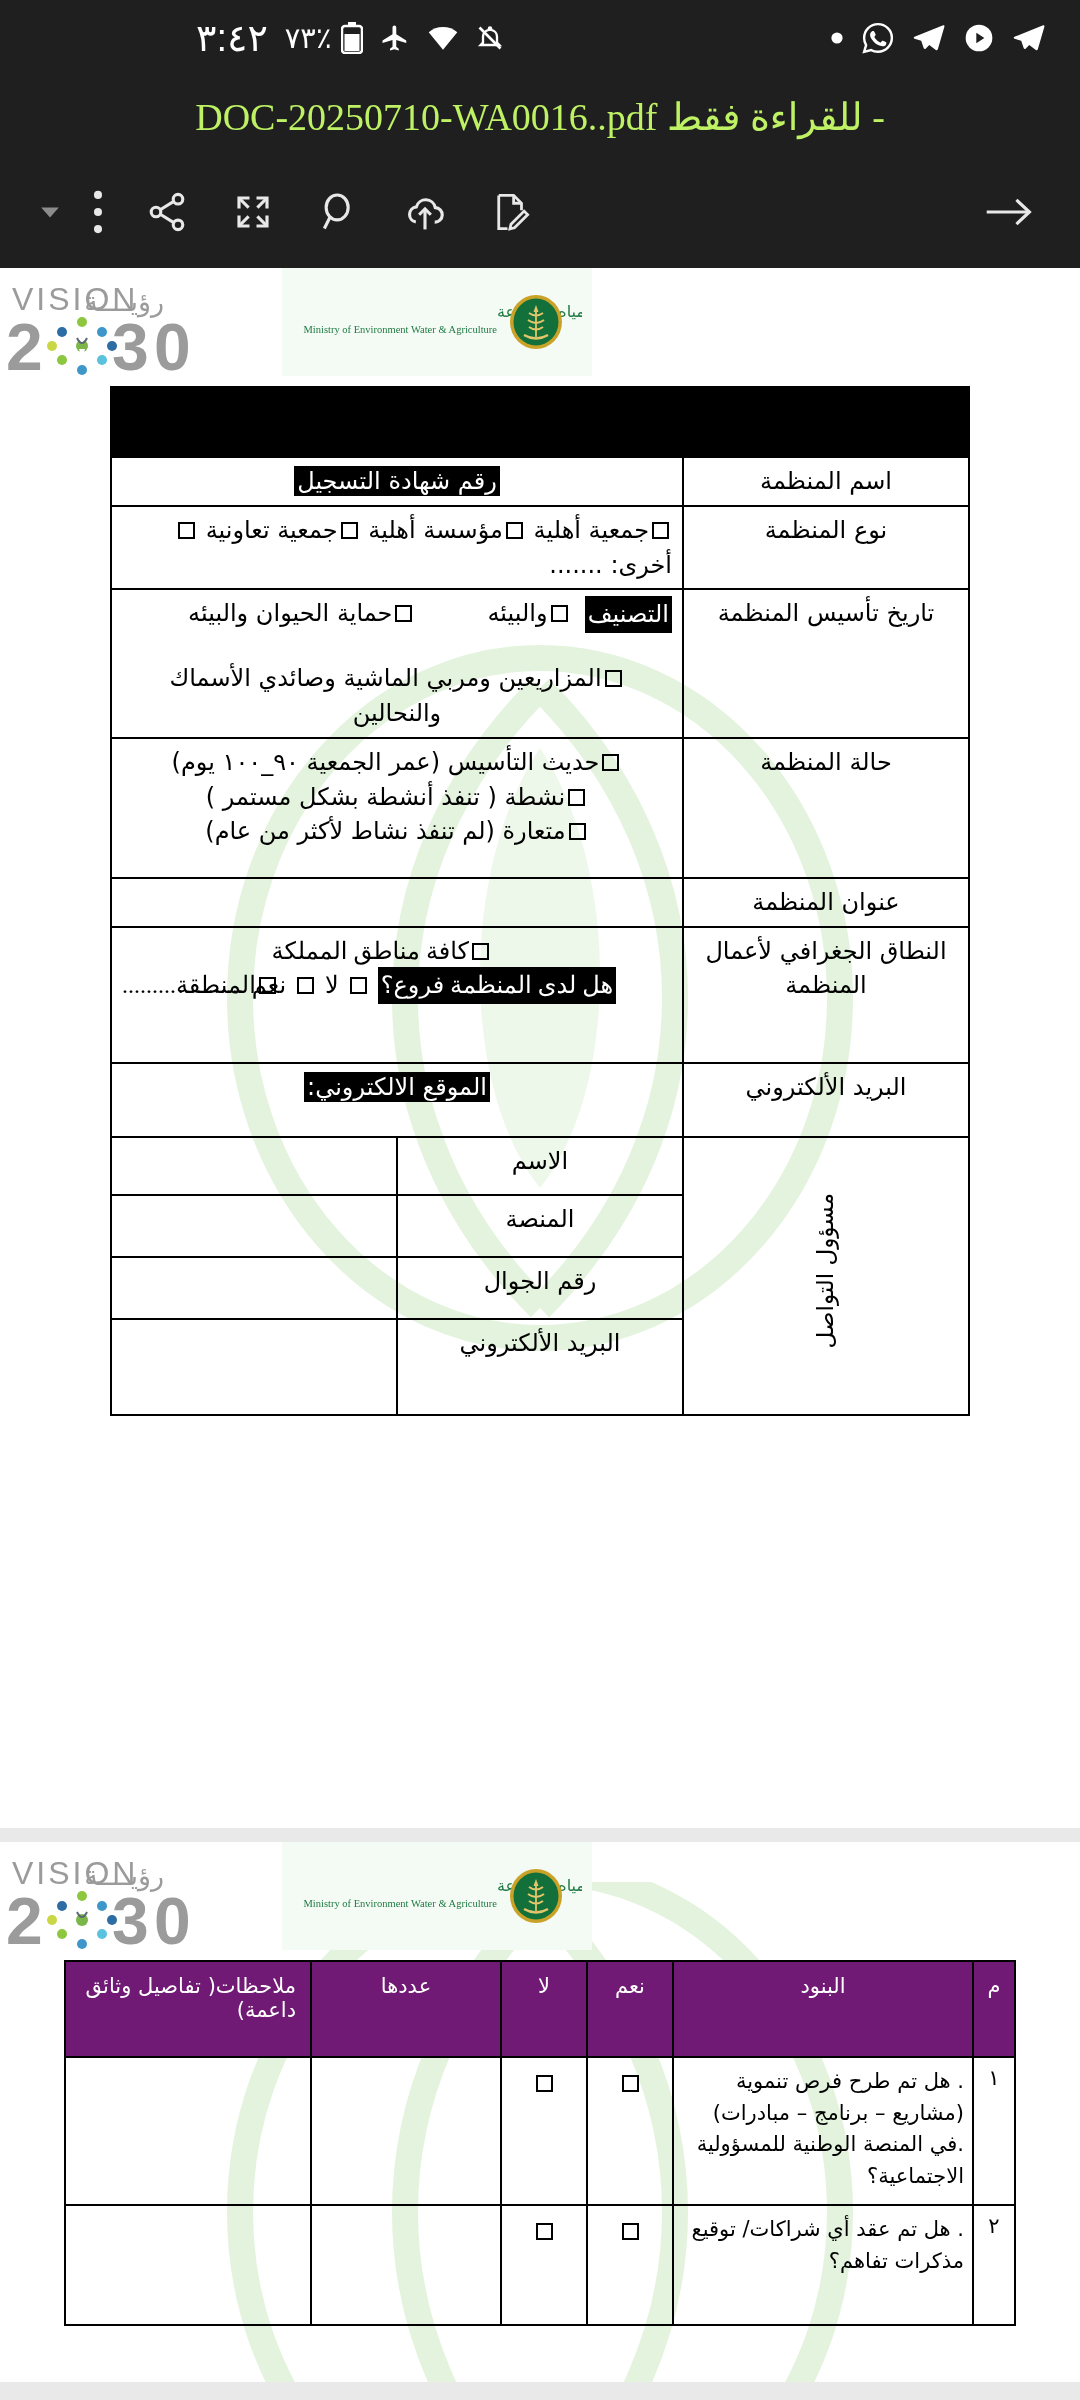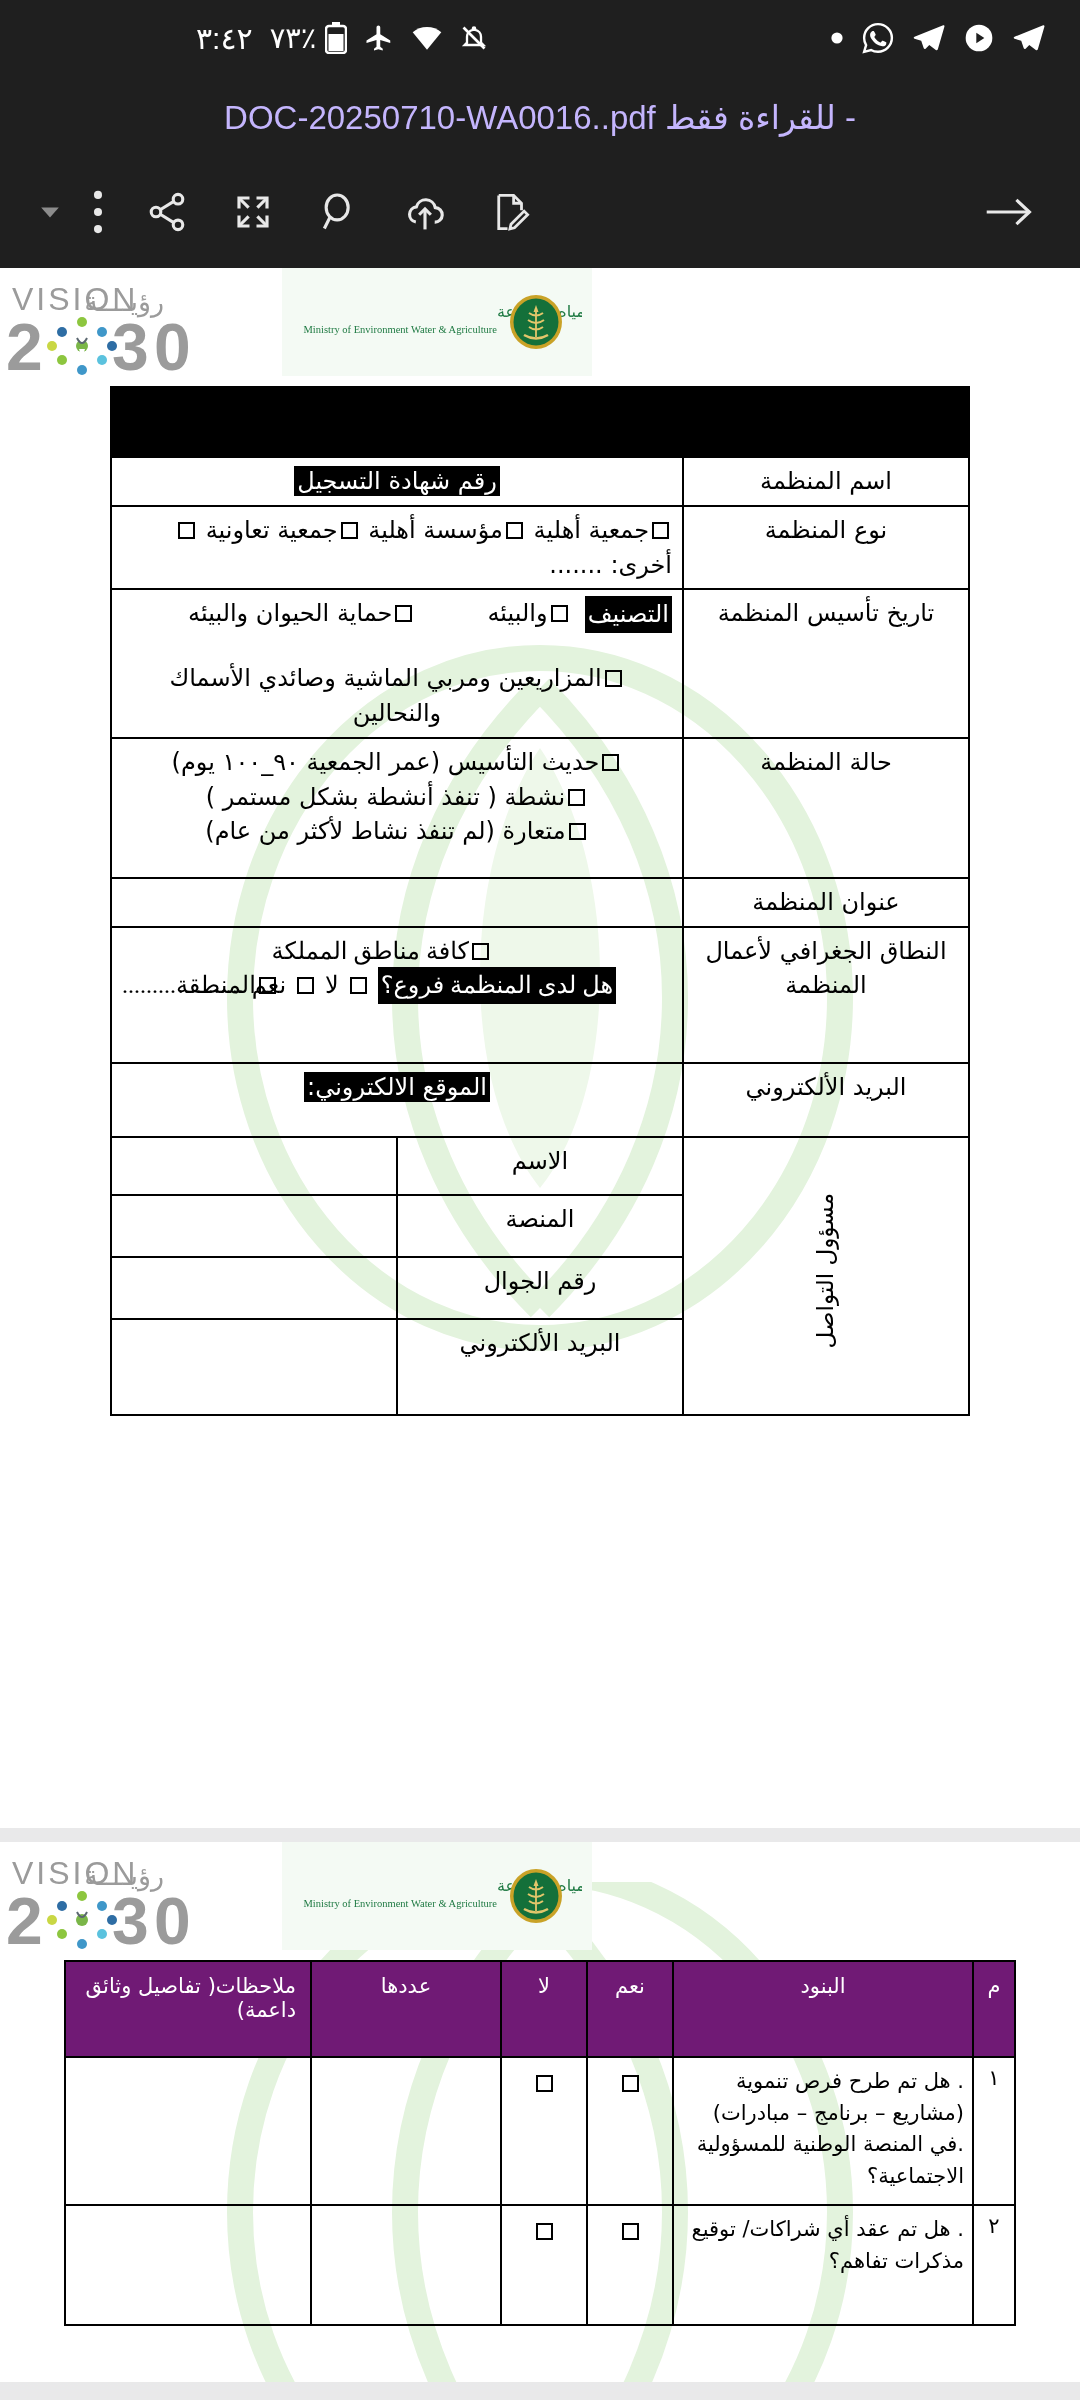--- a/index.html
+++ b/index.html
@@ -31,21 +31,21 @@
   .sb-left, .sb-right {
     display: flex;
     align-items: center;
     gap: 17px;
   }
   .sb-left { padding-left: 170px; }
   .sb-right { padding-right: 8px; }
 
   .sb-time {
     color: #ffffff;
-    font-size: 30px;
+    font-size: 38px;
     font-family: Liberation Sans, sans-serif;
     letter-spacing: 0px;
     direction: rtl;
   }
   .sb-batt-pct {
     color: #ffffff;
     font-size: 29px;
     font-family: "DejaVu Sans", sans-serif;
     direction: rtl;
     margin-right: -8px;
@@ -53,23 +53,23 @@
   .icon-w { display: inline-flex; align-items: center; justify-content: center; }
 
   
   .titlerow {
     height: 82px;
     display: flex;
     align-items: center;
     justify-content: center;
   }
   .doc-title {
-    color: #c4b5fd;
-    font-size: 33px;
-    font-family: Liberation Sans, sans-serif;
+    color: #bef264;
+    font-size: 38px;
+    font-family: Liberation Serif, serif;
     white-space: nowrap;
     direction: rtl;
     unicode-bidi: plaintext;
   }
 
   
   .toolbar {
     height: 108px;
     display: flex;
     align-items: center;

